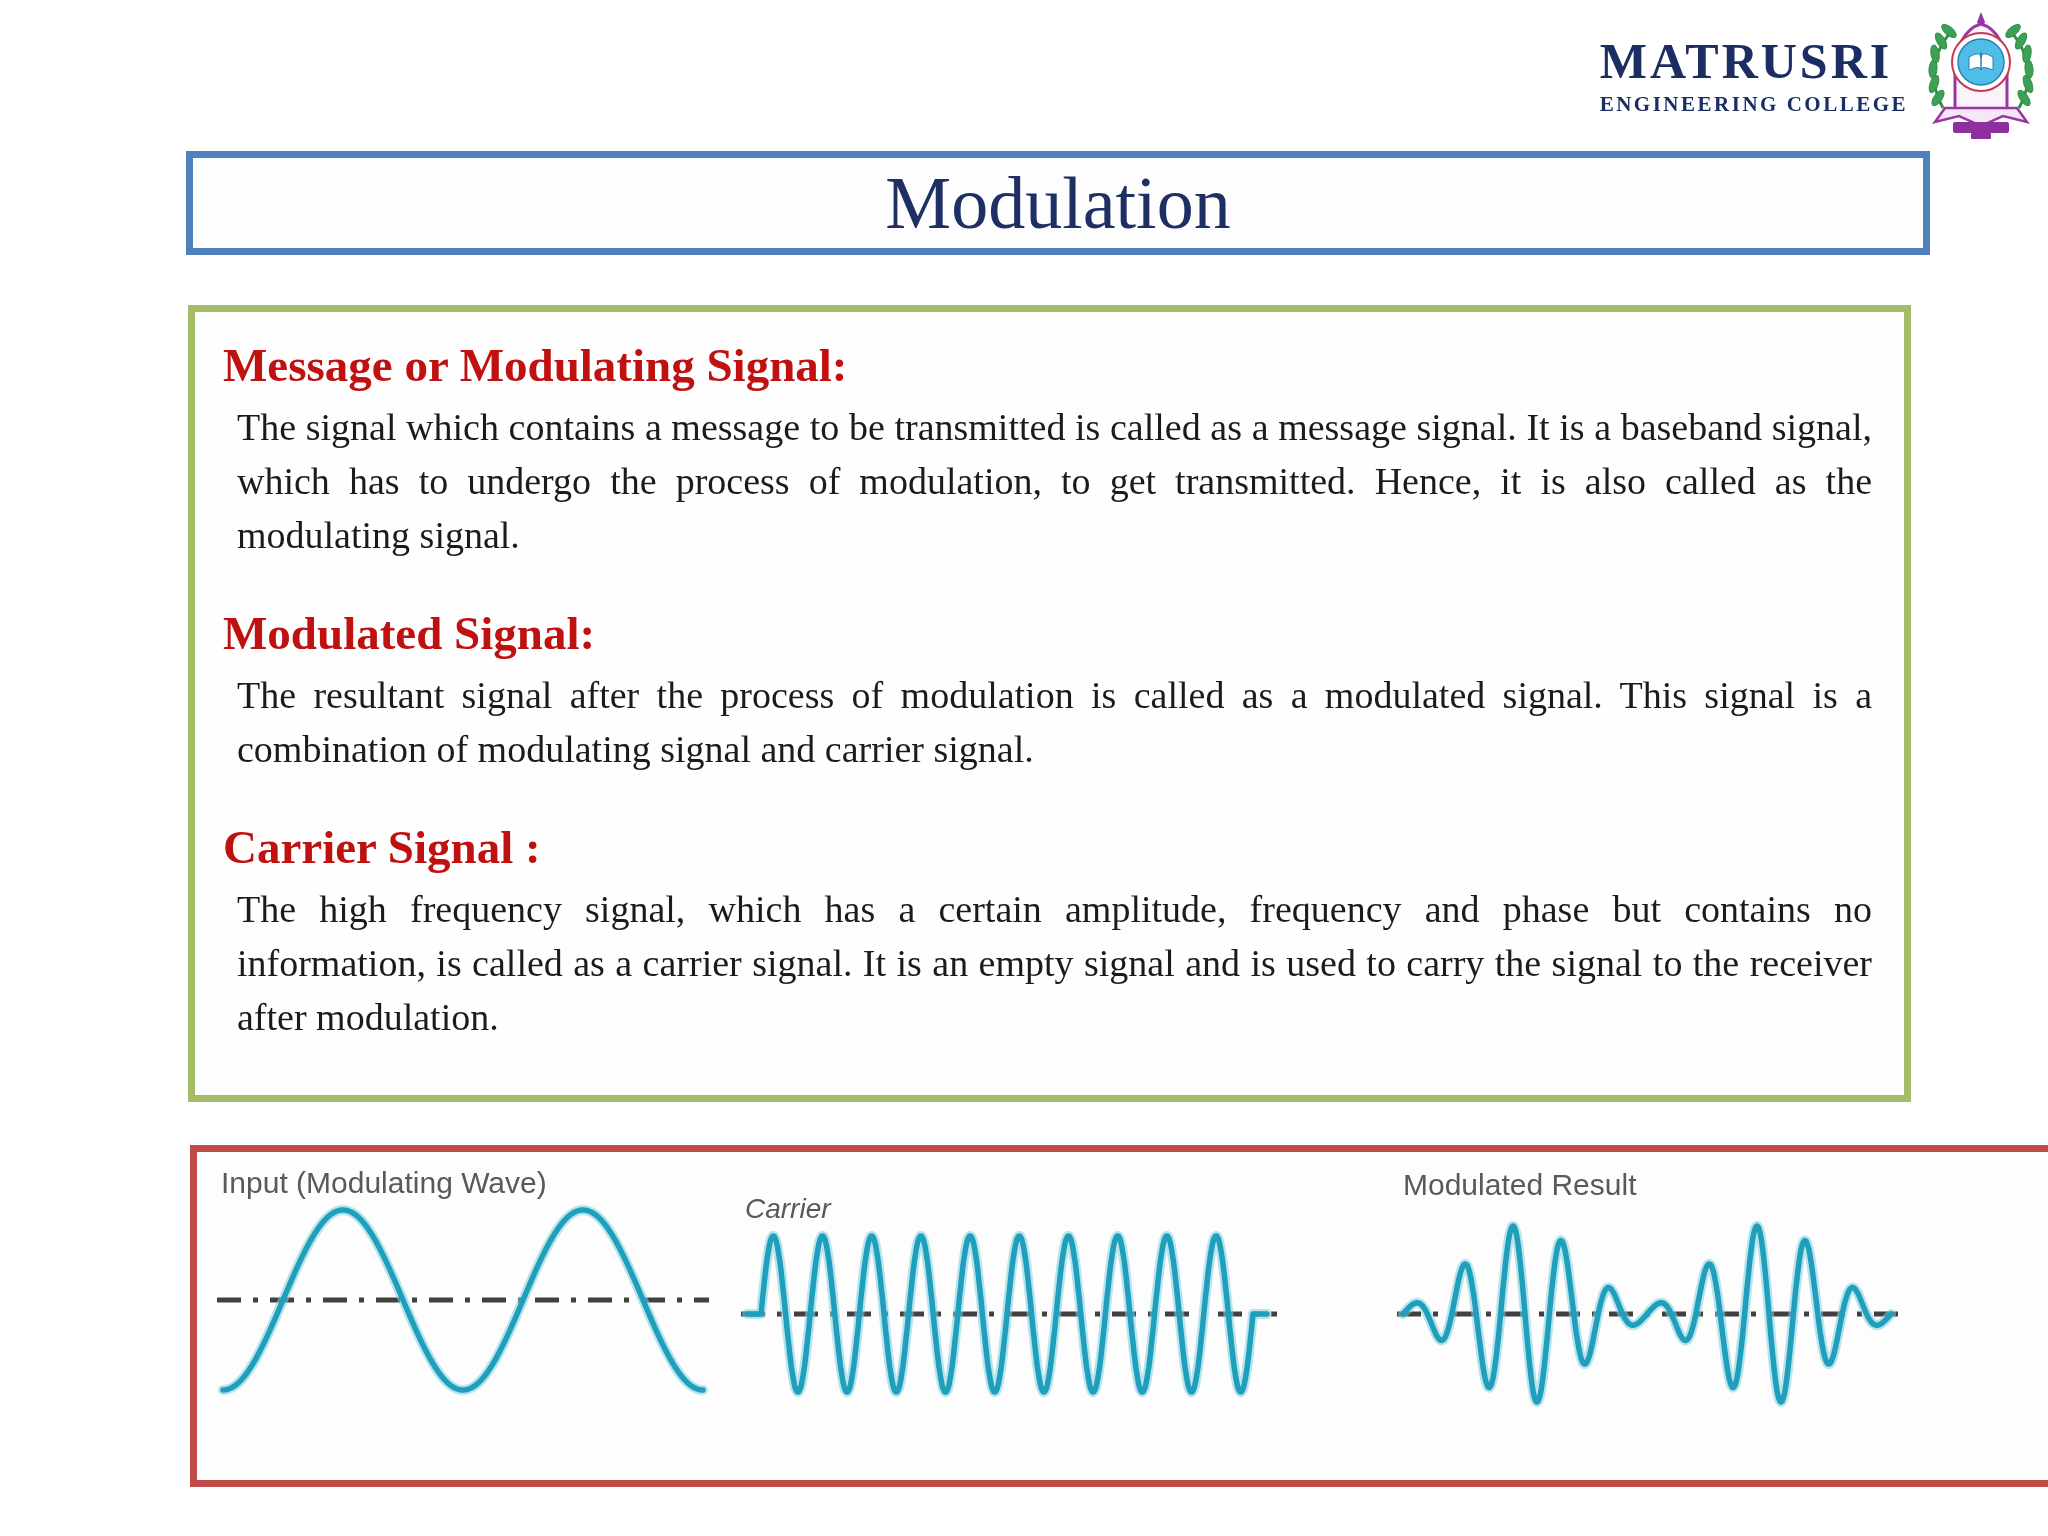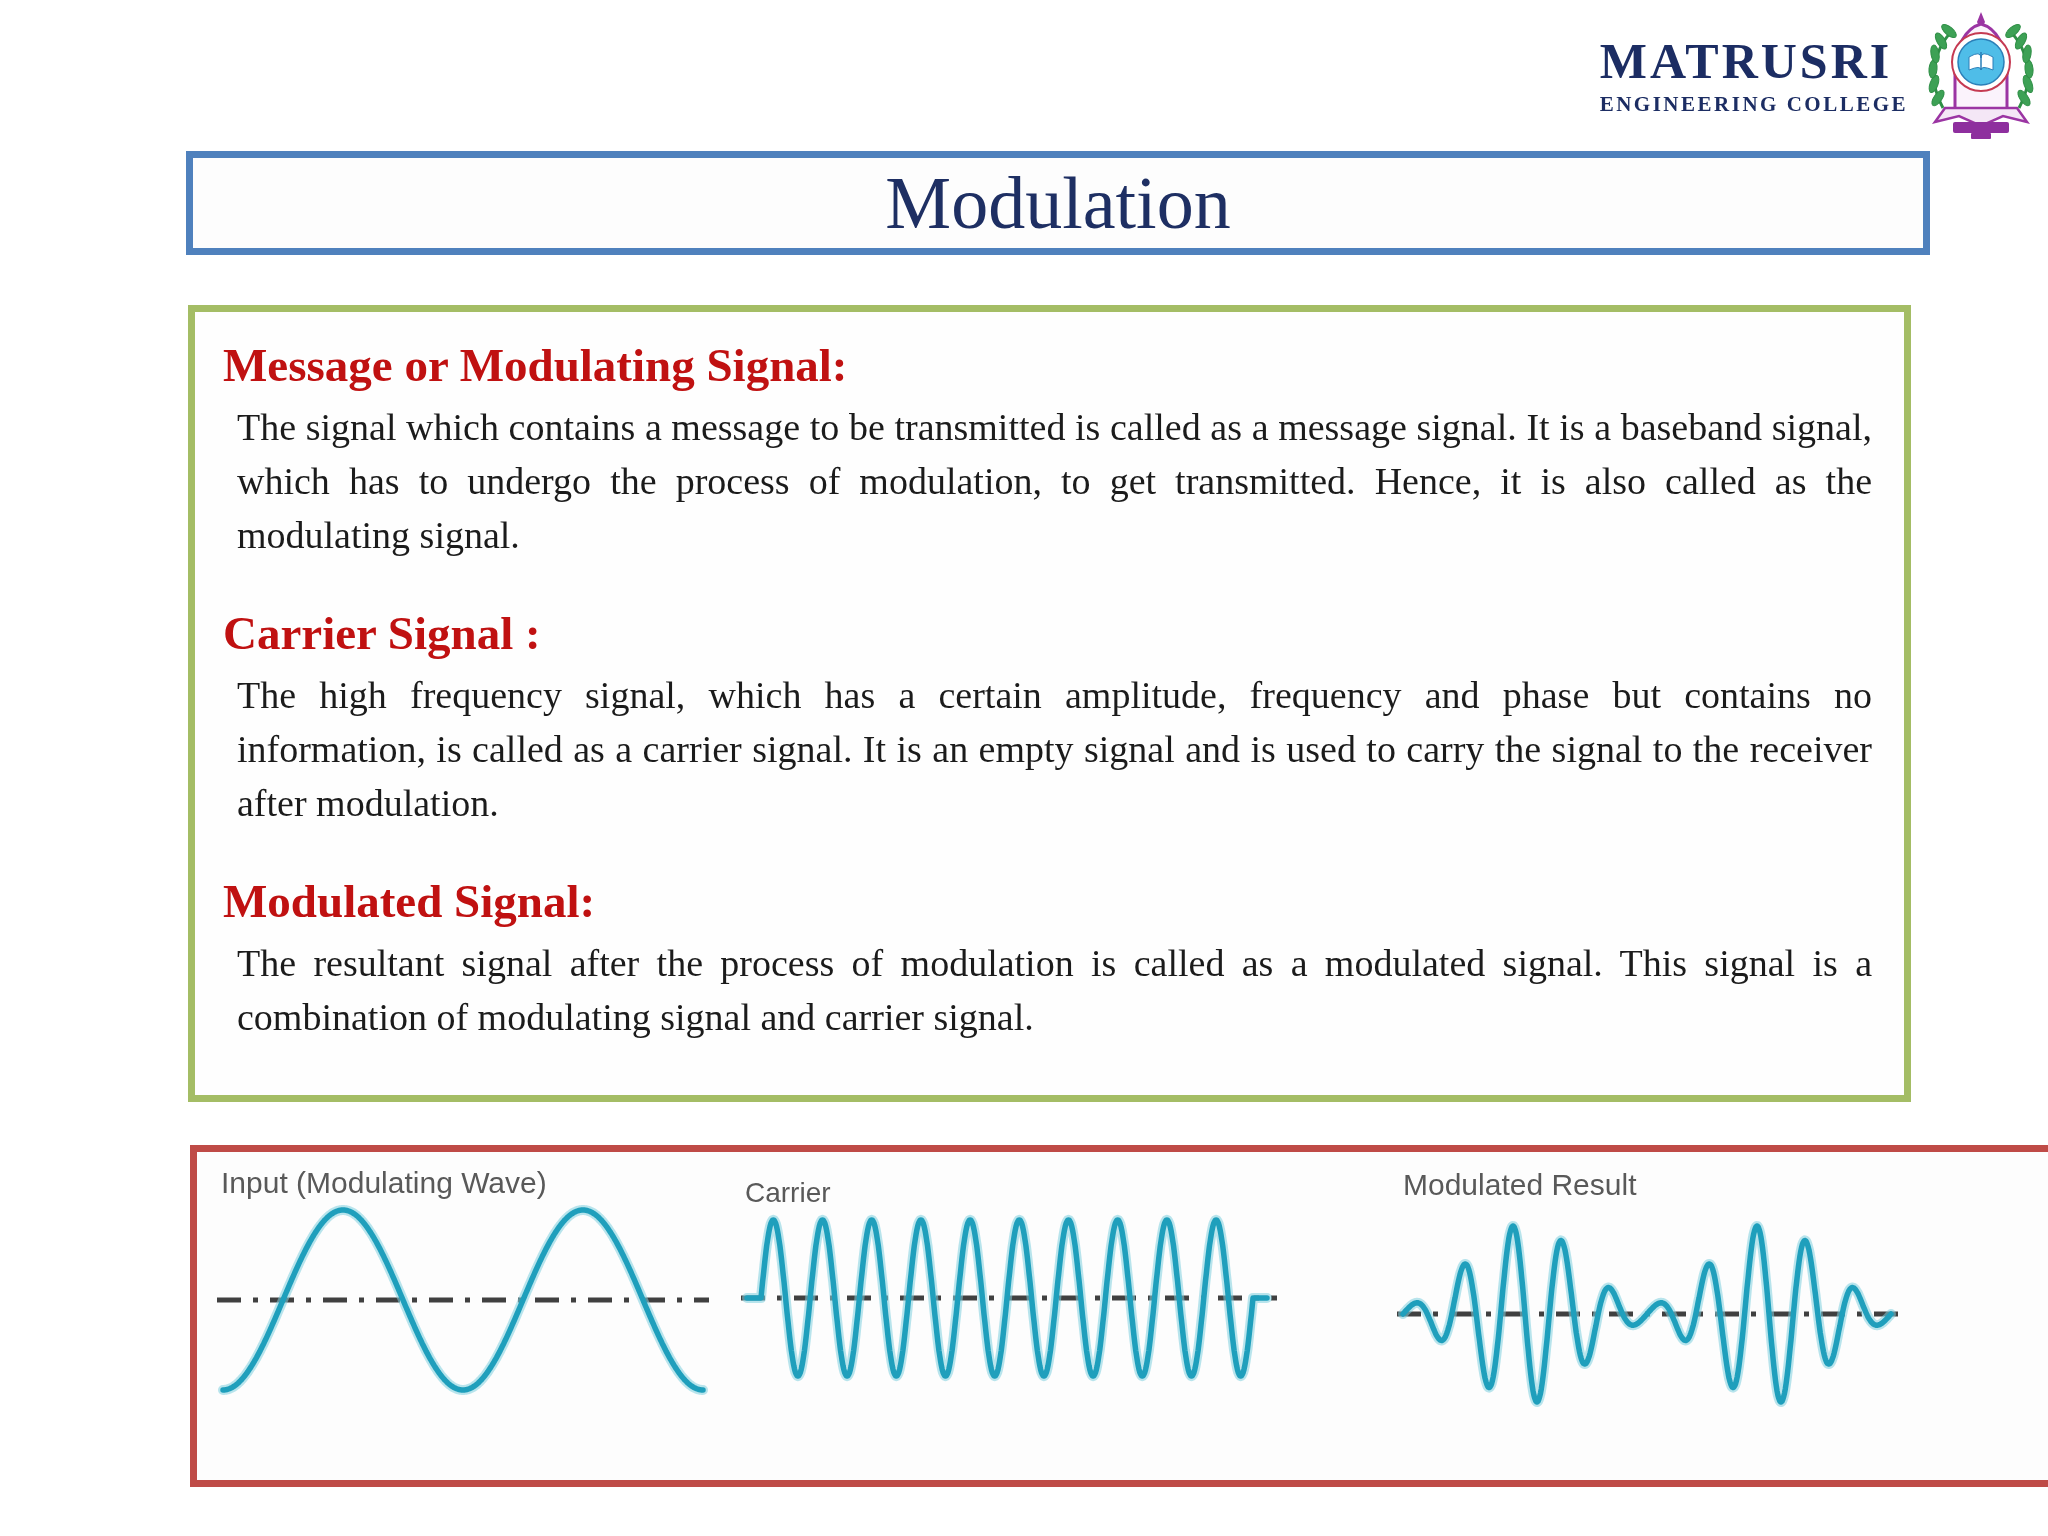--- a/index.html
+++ b/index.html
@@ -56,21 +56,21 @@
     text-align:justify;
   }
 
   
   .wave-box{
     position:absolute;left:190px;top:1145px;width:2044px;height:342px;
     border:7px solid #bf4b47;box-sizing:border-box;background:#fdfdfd;
   }
   .wave-panel{position:absolute;top:0;}
   .panel-input{left:16px;top:14px;width:500px;}
-  .panel-carrier{left:540px;top:24px;width:552px;}
+  .panel-carrier{left:540px;top:40px;width:552px;font-style:italic;}
   .panel-modulated{left:1198px;top:16px;width:508px;}
   .wave-label{
     font-family:"Liberation Sans", sans-serif;
     font-size:30px;color:#595959;line-height:34px;margin-left:8px;
     white-space:nowrap;
   }
   .panel-carrier .wave-label{font-size:28px;}
   .wave-svg{display:block;}
 </style>
 </head>
@@ -122,26 +122,26 @@
   <div class="title-box">
     <h1>Modulation</h1>
   </div>
 
   <section class="content-box">
     <div class="def-section">
       <h2>Message or Modulating Signal:</h2>
       <p>The signal which contains a message to be transmitted is called as  a message signal. It is a baseband signal, which has to undergo the  process of modulation, to get transmitted. Hence, it is also called as  the modulating signal.</p>
     </div>
     <div class="def-section">
+      <h2>Modulated Signal:</h2>
+      <p>The resultant signal after the process of modulation is called as  a modulated signal. This signal is a combination of modulating signal and  carrier signal.</p>
+    </div>
+    <div class="def-section">
       <h2>Carrier Signal :</h2>
       <p>The high frequency signal, which has a certain amplitude, frequency  and phase but contains no information, is called as a carrier signal. It  is an empty signal and is used to carry the signal to the receiver after  modulation.</p>
-    </div>
-    <div class="def-section">
-      <h2>Modulated Signal:</h2>
-      <p>The resultant signal after the process of modulation is called as  a modulated signal. This signal is a combination of modulating signal and  carrier signal.</p>
     </div>
   </section>
 
   <section class="wave-box">
     <div class="wave-panel panel-input">
       <div class="wave-label">Input (Modulating Wave)</div>
       <svg id="wave-0" class="wave-svg" width="500" height="250" viewBox="0 0 500 250">
           <line x1="4" y1="100" x2="496" y2="100" stroke="#404040" stroke-width="5" stroke-dasharray="24 12 5 12"></line>
           <polyline points="10.0,190.0 10.8,190.0 11.6,189.9 12.4,189.8 13.2,189.7 14.0,189.5 14.8,189.3 15.6,189.0 16.4,188.7 17.2,188.4 18.0,188.0 18.8,187.6 19.6,187.2 20.4,186.7 21.2,186.2 22.0,185.6 22.8,185.0 23.6,184.4 24.4,183.7 25.2,183.0 26.0,182.2 26.8,181.4 27.6,180.6 28.4,179.8 29.2,178.9 30.0,177.9 30.8,177.0 31.6,176.0 32.4,175.0 33.2,173.9 34.0,172.8 34.8,171.7 35.6,170.5 36.4,169.3 37.2,168.1 38.0,166.9 38.8,165.6 39.6,164.3 40.4,163.0 41.2,161.6 42.0,160.2 42.8,158.8 43.6,157.4 44.4,155.9 45.2,154.4 46.0,152.9 46.8,151.4 47.6,149.8 48.4,148.2 49.2,146.6 50.0,145.0 50.8,143.4 51.6,141.7 52.4,140.0 53.2,138.3 54.0,136.6 54.8,134.9 55.6,133.1 56.4,131.4 57.2,129.6 58.0,127.8 58.8,126.0 59.6,124.2 60.4,122.4 61.2,120.6 62.0,118.7 62.8,116.9 63.6,115.0 64.4,113.1 65.2,111.3 66.0,109.4 66.8,107.5 67.6,105.7 68.4,103.8 69.2,101.9 70.0,100.0 70.8,98.1 71.6,96.2 72.4,94.3 73.2,92.5 74.0,90.6 74.8,88.7 75.6,86.9 76.4,85.0 77.2,83.1 78.0,81.3 78.8,79.4 79.6,77.6 80.4,75.8 81.2,74.0 82.0,72.2 82.8,70.4 83.6,68.6 84.4,66.9 85.2,65.1 86.0,63.4 86.8,61.7 87.6,60.0 88.4,58.3 89.2,56.6 90.0,55.0 90.8,53.4 91.6,51.8 92.4,50.2 93.2,48.6 94.0,47.1 94.8,45.6 95.6,44.1 96.4,42.6 97.2,41.2 98.0,39.8 98.8,38.4 99.6,37.0 100.4,35.7 101.2,34.4 102.0,33.1 102.8,31.9 103.6,30.7 104.4,29.5 105.2,28.3 106.0,27.2 106.8,26.1 107.6,25.0 108.4,24.0 109.2,23.0 110.0,22.1 110.8,21.1 111.6,20.2 112.4,19.4 113.2,18.6 114.0,17.8 114.8,17.0 115.6,16.3 116.4,15.6 117.2,15.0 118.0,14.4 118.8,13.8 119.6,13.3 120.4,12.8 121.2,12.4 122.0,12.0 122.8,11.6 123.6,11.3 124.4,11.0 125.2,10.7 126.0,10.5 126.8,10.3 127.6,10.2 128.4,10.1 129.2,10.0 130.0,10.0 130.8,10.0 131.6,10.1 132.4,10.2 133.2,10.3 134.0,10.5 134.8,10.7 135.6,11.0 136.4,11.3 137.2,11.6 138.0,12.0 138.8,12.4 139.6,12.8 140.4,13.3 141.2,13.8 142.0,14.4 142.8,15.0 143.6,15.6 144.4,16.3 145.2,17.0 146.0,17.8 146.8,18.6 147.6,19.4 148.4,20.2 149.2,21.1 150.0,22.1 150.8,23.0 151.6,24.0 152.4,25.0 153.2,26.1 154.0,27.2 154.8,28.3 155.6,29.5 156.4,30.7 157.2,31.9 158.0,33.1 158.8,34.4 159.6,35.7 160.4,37.0 161.2,38.4 162.0,39.8 162.8,41.2 163.6,42.6 164.4,44.1 165.2,45.6 166.0,47.1 166.8,48.6 167.6,50.2 168.4,51.8 169.2,53.4 170.0,55.0 170.8,56.6 171.6,58.3 172.4,60.0 173.2,61.7 174.0,63.4 174.8,65.1 175.6,66.9 176.4,68.6 177.2,70.4 178.0,72.2 178.8,74.0 179.6,75.8 180.4,77.6 181.2,79.4 182.0,81.3 182.8,83.1 183.6,85.0 184.4,86.9 185.2,88.7 186.0,90.6 186.8,92.5 187.6,94.3 188.4,96.2 189.2,98.1 190.0,100.0 190.8,101.9 191.6,103.8 192.4,105.7 193.2,107.5 194.0,109.4 194.8,111.3 195.6,113.1 196.4,115.0 197.2,116.9 198.0,118.7 198.8,120.6 199.6,122.4 200.4,124.2 201.2,126.0 202.0,127.8 202.8,129.6 203.6,131.4 204.4,133.1 205.2,134.9 206.0,136.6 206.8,138.3 207.6,140.0 208.4,141.7 209.2,143.4 210.0,145.0 210.8,146.6 211.6,148.2 212.4,149.8 213.2,151.4 214.0,152.9 214.8,154.4 215.6,155.9 216.4,157.4 217.2,158.8 218.0,160.2 218.8,161.6 219.6,163.0 220.4,164.3 221.2,165.6 222.0,166.9 222.8,168.1 223.6,169.3 224.4,170.5 225.2,171.7 226.0,172.8 226.8,173.9 227.6,175.0 228.4,176.0 229.2,177.0 230.0,177.9 230.8,178.9 231.6,179.8 232.4,180.6 233.2,181.4 234.0,182.2 234.8,183.0 235.6,183.7 236.4,184.4 237.2,185.0 238.0,185.6 238.8,186.2 239.6,186.7 240.4,187.2 241.2,187.6 242.0,188.0 242.8,188.4 243.6,188.7 244.4,189.0 245.2,189.3 246.0,189.5 246.8,189.7 247.6,189.8 248.4,189.9 249.2,190.0 250.0,190.0 250.8,190.0 251.6,189.9 252.4,189.8 253.2,189.7 254.0,189.5 254.8,189.3 255.6,189.0 256.4,188.7 257.2,188.4 258.0,188.0 258.8,187.6 259.6,187.2 260.4,186.7 261.2,186.2 262.0,185.6 262.8,185.0 263.6,184.4 264.4,183.7 265.2,183.0 266.0,182.2 266.8,181.4 267.6,180.6 268.4,179.8 269.2,178.9 270.0,177.9 270.8,177.0 271.6,176.0 272.4,175.0 273.2,173.9 274.0,172.8 274.8,171.7 275.6,170.5 276.4,169.3 277.2,168.1 278.0,166.9 278.8,165.6 279.6,164.3 280.4,163.0 281.2,161.6 282.0,160.2 282.8,158.8 283.6,157.4 284.4,155.9 285.2,154.4 286.0,152.9 286.8,151.4 287.6,149.8 288.4,148.2 289.2,146.6 290.0,145.0 290.8,143.4 291.6,141.7 292.4,140.0 293.2,138.3 294.0,136.6 294.8,134.9 295.6,133.1 296.4,131.4 297.2,129.6 298.0,127.8 298.8,126.0 299.6,124.2 300.4,122.4 301.2,120.6 302.0,118.7 302.8,116.9 303.6,115.0 304.4,113.1 305.2,111.3 306.0,109.4 306.8,107.5 307.6,105.7 308.4,103.8 309.2,101.9 310.0,100.0 310.8,98.1 311.6,96.2 312.4,94.3 313.2,92.5 314.0,90.6 314.8,88.7 315.6,86.9 316.4,85.0 317.2,83.1 318.0,81.3 318.8,79.4 319.6,77.6 320.4,75.8 321.2,74.0 322.0,72.2 322.8,70.4 323.6,68.6 324.4,66.9 325.2,65.1 326.0,63.4 326.8,61.7 327.6,60.0 328.4,58.3 329.2,56.6 330.0,55.0 330.8,53.4 331.6,51.8 332.4,50.2 333.2,48.6 334.0,47.1 334.8,45.6 335.6,44.1 336.4,42.6 337.2,41.2 338.0,39.8 338.8,38.4 339.6,37.0 340.4,35.7 341.2,34.4 342.0,33.1 342.8,31.9 343.6,30.7 344.4,29.5 345.2,28.3 346.0,27.2 346.8,26.1 347.6,25.0 348.4,24.0 349.2,23.0 350.0,22.1 350.8,21.1 351.6,20.2 352.4,19.4 353.2,18.6 354.0,17.8 354.8,17.0 355.6,16.3 356.4,15.6 357.2,15.0 358.0,14.4 358.8,13.8 359.6,13.3 360.4,12.8 361.2,12.4 362.0,12.0 362.8,11.6 363.6,11.3 364.4,11.0 365.2,10.7 366.0,10.5 366.8,10.3 367.6,10.2 368.4,10.1 369.2,10.0 370.0,10.0 370.8,10.0 371.6,10.1 372.4,10.2 373.2,10.3 374.0,10.5 374.8,10.7 375.6,11.0 376.4,11.3 377.2,11.6 378.0,12.0 378.8,12.4 379.6,12.8 380.4,13.3 381.2,13.8 382.0,14.4 382.8,15.0 383.6,15.6 384.4,16.3 385.2,17.0 386.0,17.8 386.8,18.6 387.6,19.4 388.4,20.2 389.2,21.1 390.0,22.1 390.8,23.0 391.6,24.0 392.4,25.0 393.2,26.1 394.0,27.2 394.8,28.3 395.6,29.5 396.4,30.7 397.2,31.9 398.0,33.1 398.8,34.4 399.6,35.7 400.4,37.0 401.2,38.4 402.0,39.8 402.8,41.2 403.6,42.6 404.4,44.1 405.2,45.6 406.0,47.1 406.8,48.6 407.6,50.2 408.4,51.8 409.2,53.4 410.0,55.0 410.8,56.6 411.6,58.3 412.4,60.0 413.2,61.7 414.0,63.4 414.8,65.1 415.6,66.9 416.4,68.6 417.2,70.4 418.0,72.2 418.8,74.0 419.6,75.8 420.4,77.6 421.2,79.4 422.0,81.3 422.8,83.1 423.6,85.0 424.4,86.9 425.2,88.7 426.0,90.6 426.8,92.5 427.6,94.3 428.4,96.2 429.2,98.1 430.0,100.0 430.8,101.9 431.6,103.8 432.4,105.7 433.2,107.5 434.0,109.4 434.8,111.3 435.6,113.1 436.4,115.0 437.2,116.9 438.0,118.7 438.8,120.6 439.6,122.4 440.4,124.2 441.2,126.0 442.0,127.8 442.8,129.6 443.6,131.4 444.4,133.1 445.2,134.9 446.0,136.6 446.8,138.3 447.6,140.0 448.4,141.7 449.2,143.4 450.0,145.0 450.8,146.6 451.6,148.2 452.4,149.8 453.2,151.4 454.0,152.9 454.8,154.4 455.6,155.9 456.4,157.4 457.2,158.8 458.0,160.2 458.8,161.6 459.6,163.0 460.4,164.3 461.2,165.6 462.0,166.9 462.8,168.1 463.6,169.3 464.4,170.5 465.2,171.7 466.0,172.8 466.8,173.9 467.6,175.0 468.4,176.0 469.2,177.0 470.0,177.9 470.8,178.9 471.6,179.8 472.4,180.6 473.2,181.4 474.0,182.2 474.8,183.0 475.6,183.7 476.4,184.4 477.2,185.0 478.0,185.6 478.8,186.2 479.6,186.7 480.4,187.2 481.2,187.6 482.0,188.0 482.8,188.4 483.6,188.7 484.4,189.0 485.2,189.3 486.0,189.5 486.8,189.7 487.6,189.8 488.4,189.9 489.2,190.0 490.0,190.0" fill="none" stroke="#7fd0de" stroke-width="10" stroke-opacity="0.55" stroke-linejoin="round" stroke-linecap="round"></polyline>
           <polyline points="10.0,190.0 10.8,190.0 11.6,189.9 12.4,189.8 13.2,189.7 14.0,189.5 14.8,189.3 15.6,189.0 16.4,188.7 17.2,188.4 18.0,188.0 18.8,187.6 19.6,187.2 20.4,186.7 21.2,186.2 22.0,185.6 22.8,185.0 23.6,184.4 24.4,183.7 25.2,183.0 26.0,182.2 26.8,181.4 27.6,180.6 28.4,179.8 29.2,178.9 30.0,177.9 30.8,177.0 31.6,176.0 32.4,175.0 33.2,173.9 34.0,172.8 34.8,171.7 35.6,170.5 36.4,169.3 37.2,168.1 38.0,166.9 38.8,165.6 39.6,164.3 40.4,163.0 41.2,161.6 42.0,160.2 42.8,158.8 43.6,157.4 44.4,155.9 45.2,154.4 46.0,152.9 46.8,151.4 47.6,149.8 48.4,148.2 49.2,146.6 50.0,145.0 50.8,143.4 51.6,141.7 52.4,140.0 53.2,138.3 54.0,136.6 54.8,134.9 55.6,133.1 56.4,131.4 57.2,129.6 58.0,127.8 58.8,126.0 59.6,124.2 60.4,122.4 61.2,120.6 62.0,118.7 62.8,116.9 63.6,115.0 64.4,113.1 65.2,111.3 66.0,109.4 66.8,107.5 67.6,105.7 68.4,103.8 69.2,101.9 70.0,100.0 70.8,98.1 71.6,96.2 72.4,94.3 73.2,92.5 74.0,90.6 74.8,88.7 75.6,86.9 76.4,85.0 77.2,83.1 78.0,81.3 78.8,79.4 79.6,77.6 80.4,75.8 81.2,74.0 82.0,72.2 82.8,70.4 83.6,68.6 84.4,66.9 85.2,65.1 86.0,63.4 86.8,61.7 87.6,60.0 88.4,58.3 89.2,56.6 90.0,55.0 90.8,53.4 91.6,51.8 92.4,50.2 93.2,48.6 94.0,47.1 94.8,45.6 95.6,44.1 96.4,42.6 97.2,41.2 98.0,39.8 98.8,38.4 99.6,37.0 100.4,35.7 101.2,34.4 102.0,33.1 102.8,31.9 103.6,30.7 104.4,29.5 105.2,28.3 106.0,27.2 106.8,26.1 107.6,25.0 108.4,24.0 109.2,23.0 110.0,22.1 110.8,21.1 111.6,20.2 112.4,19.4 113.2,18.6 114.0,17.8 114.8,17.0 115.6,16.3 116.4,15.6 117.2,15.0 118.0,14.4 118.8,13.8 119.6,13.3 120.4,12.8 121.2,12.4 122.0,12.0 122.8,11.6 123.6,11.3 124.4,11.0 125.2,10.7 126.0,10.5 126.8,10.3 127.6,10.2 128.4,10.1 129.2,10.0 130.0,10.0 130.8,10.0 131.6,10.1 132.4,10.2 133.2,10.3 134.0,10.5 134.8,10.7 135.6,11.0 136.4,11.3 137.2,11.6 138.0,12.0 138.8,12.4 139.6,12.8 140.4,13.3 141.2,13.8 142.0,14.4 142.8,15.0 143.6,15.6 144.4,16.3 145.2,17.0 146.0,17.8 146.8,18.6 147.6,19.4 148.4,20.2 149.2,21.1 150.0,22.1 150.8,23.0 151.6,24.0 152.4,25.0 153.2,26.1 154.0,27.2 154.8,28.3 155.6,29.5 156.4,30.7 157.2,31.9 158.0,33.1 158.8,34.4 159.6,35.7 160.4,37.0 161.2,38.4 162.0,39.8 162.8,41.2 163.6,42.6 164.4,44.1 165.2,45.6 166.0,47.1 166.8,48.6 167.6,50.2 168.4,51.8 169.2,53.4 170.0,55.0 170.8,56.6 171.6,58.3 172.4,60.0 173.2,61.7 174.0,63.4 174.8,65.1 175.6,66.9 176.4,68.6 177.2,70.4 178.0,72.2 178.8,74.0 179.6,75.8 180.4,77.6 181.2,79.4 182.0,81.3 182.8,83.1 183.6,85.0 184.4,86.9 185.2,88.7 186.0,90.6 186.8,92.5 187.6,94.3 188.4,96.2 189.2,98.1 190.0,100.0 190.8,101.9 191.6,103.8 192.4,105.7 193.2,107.5 194.0,109.4 194.8,111.3 195.6,113.1 196.4,115.0 197.2,116.9 198.0,118.7 198.8,120.6 199.6,122.4 200.4,124.2 201.2,126.0 202.0,127.8 202.8,129.6 203.6,131.4 204.4,133.1 205.2,134.9 206.0,136.6 206.8,138.3 207.6,140.0 208.4,141.7 209.2,143.4 210.0,145.0 210.8,146.6 211.6,148.2 212.4,149.8 213.2,151.4 214.0,152.9 214.8,154.4 215.6,155.9 216.4,157.4 217.2,158.8 218.0,160.2 218.8,161.6 219.6,163.0 220.4,164.3 221.2,165.6 222.0,166.9 222.8,168.1 223.6,169.3 224.4,170.5 225.2,171.7 226.0,172.8 226.8,173.9 227.6,175.0 228.4,176.0 229.2,177.0 230.0,177.9 230.8,178.9 231.6,179.8 232.4,180.6 233.2,181.4 234.0,182.2 234.8,183.0 235.6,183.7 236.4,184.4 237.2,185.0 238.0,185.6 238.8,186.2 239.6,186.7 240.4,187.2 241.2,187.6 242.0,188.0 242.8,188.4 243.6,188.7 244.4,189.0 245.2,189.3 246.0,189.5 246.8,189.7 247.6,189.8 248.4,189.9 249.2,190.0 250.0,190.0 250.8,190.0 251.6,189.9 252.4,189.8 253.2,189.7 254.0,189.5 254.8,189.3 255.6,189.0 256.4,188.7 257.2,188.4 258.0,188.0 258.8,187.6 259.6,187.2 260.4,186.7 261.2,186.2 262.0,185.6 262.8,185.0 263.6,184.4 264.4,183.7 265.2,183.0 266.0,182.2 266.8,181.4 267.6,180.6 268.4,179.8 269.2,178.9 270.0,177.9 270.8,177.0 271.6,176.0 272.4,175.0 273.2,173.9 274.0,172.8 274.8,171.7 275.6,170.5 276.4,169.3 277.2,168.1 278.0,166.9 278.8,165.6 279.6,164.3 280.4,163.0 281.2,161.6 282.0,160.2 282.8,158.8 283.6,157.4 284.4,155.9 285.2,154.4 286.0,152.9 286.8,151.4 287.6,149.8 288.4,148.2 289.2,146.6 290.0,145.0 290.8,143.4 291.6,141.7 292.4,140.0 293.2,138.3 294.0,136.6 294.8,134.9 295.6,133.1 296.4,131.4 297.2,129.6 298.0,127.8 298.8,126.0 299.6,124.2 300.4,122.4 301.2,120.6 302.0,118.7 302.8,116.9 303.6,115.0 304.4,113.1 305.2,111.3 306.0,109.4 306.8,107.5 307.6,105.7 308.4,103.8 309.2,101.9 310.0,100.0 310.8,98.1 311.6,96.2 312.4,94.3 313.2,92.5 314.0,90.6 314.8,88.7 315.6,86.9 316.4,85.0 317.2,83.1 318.0,81.3 318.8,79.4 319.6,77.6 320.4,75.8 321.2,74.0 322.0,72.2 322.8,70.4 323.6,68.6 324.4,66.9 325.2,65.1 326.0,63.4 326.8,61.7 327.6,60.0 328.4,58.3 329.2,56.6 330.0,55.0 330.8,53.4 331.6,51.8 332.4,50.2 333.2,48.6 334.0,47.1 334.8,45.6 335.6,44.1 336.4,42.6 337.2,41.2 338.0,39.8 338.8,38.4 339.6,37.0 340.4,35.7 341.2,34.4 342.0,33.1 342.8,31.9 343.6,30.7 344.4,29.5 345.2,28.3 346.0,27.2 346.8,26.1 347.6,25.0 348.4,24.0 349.2,23.0 350.0,22.1 350.8,21.1 351.6,20.2 352.4,19.4 353.2,18.6 354.0,17.8 354.8,17.0 355.6,16.3 356.4,15.6 357.2,15.0 358.0,14.4 358.8,13.8 359.6,13.3 360.4,12.8 361.2,12.4 362.0,12.0 362.8,11.6 363.6,11.3 364.4,11.0 365.2,10.7 366.0,10.5 366.8,10.3 367.6,10.2 368.4,10.1 369.2,10.0 370.0,10.0 370.8,10.0 371.6,10.1 372.4,10.2 373.2,10.3 374.0,10.5 374.8,10.7 375.6,11.0 376.4,11.3 377.2,11.6 378.0,12.0 378.8,12.4 379.6,12.8 380.4,13.3 381.2,13.8 382.0,14.4 382.8,15.0 383.6,15.6 384.4,16.3 385.2,17.0 386.0,17.8 386.8,18.6 387.6,19.4 388.4,20.2 389.2,21.1 390.0,22.1 390.8,23.0 391.6,24.0 392.4,25.0 393.2,26.1 394.0,27.2 394.8,28.3 395.6,29.5 396.4,30.7 397.2,31.9 398.0,33.1 398.8,34.4 399.6,35.7 400.4,37.0 401.2,38.4 402.0,39.8 402.8,41.2 403.6,42.6 404.4,44.1 405.2,45.6 406.0,47.1 406.8,48.6 407.6,50.2 408.4,51.8 409.2,53.4 410.0,55.0 410.8,56.6 411.6,58.3 412.4,60.0 413.2,61.7 414.0,63.4 414.8,65.1 415.6,66.9 416.4,68.6 417.2,70.4 418.0,72.2 418.8,74.0 419.6,75.8 420.4,77.6 421.2,79.4 422.0,81.3 422.8,83.1 423.6,85.0 424.4,86.9 425.2,88.7 426.0,90.6 426.8,92.5 427.6,94.3 428.4,96.2 429.2,98.1 430.0,100.0 430.8,101.9 431.6,103.8 432.4,105.7 433.2,107.5 434.0,109.4 434.8,111.3 435.6,113.1 436.4,115.0 437.2,116.9 438.0,118.7 438.8,120.6 439.6,122.4 440.4,124.2 441.2,126.0 442.0,127.8 442.8,129.6 443.6,131.4 444.4,133.1 445.2,134.9 446.0,136.6 446.8,138.3 447.6,140.0 448.4,141.7 449.2,143.4 450.0,145.0 450.8,146.6 451.6,148.2 452.4,149.8 453.2,151.4 454.0,152.9 454.8,154.4 455.6,155.9 456.4,157.4 457.2,158.8 458.0,160.2 458.8,161.6 459.6,163.0 460.4,164.3 461.2,165.6 462.0,166.9 462.8,168.1 463.6,169.3 464.4,170.5 465.2,171.7 466.0,172.8 466.8,173.9 467.6,175.0 468.4,176.0 469.2,177.0 470.0,177.9 470.8,178.9 471.6,179.8 472.4,180.6 473.2,181.4 474.0,182.2 474.8,183.0 475.6,183.7 476.4,184.4 477.2,185.0 478.0,185.6 478.8,186.2 479.6,186.7 480.4,187.2 481.2,187.6 482.0,188.0 482.8,188.4 483.6,188.7 484.4,189.0 485.2,189.3 486.0,189.5 486.8,189.7 487.6,189.8 488.4,189.9 489.2,190.0 490.0,190.0" fill="none" stroke="#1f9fbc" stroke-width="5.5" stroke-opacity="1" stroke-linejoin="round" stroke-linecap="round"></polyline>

